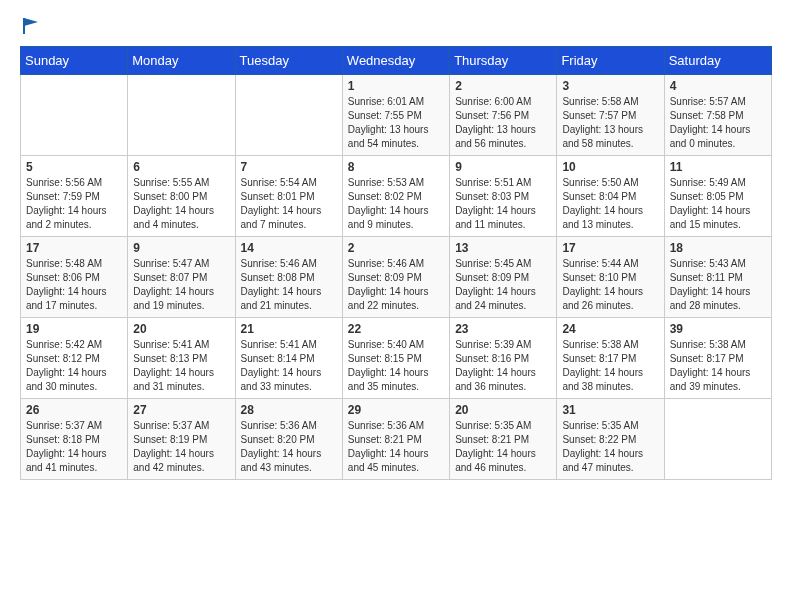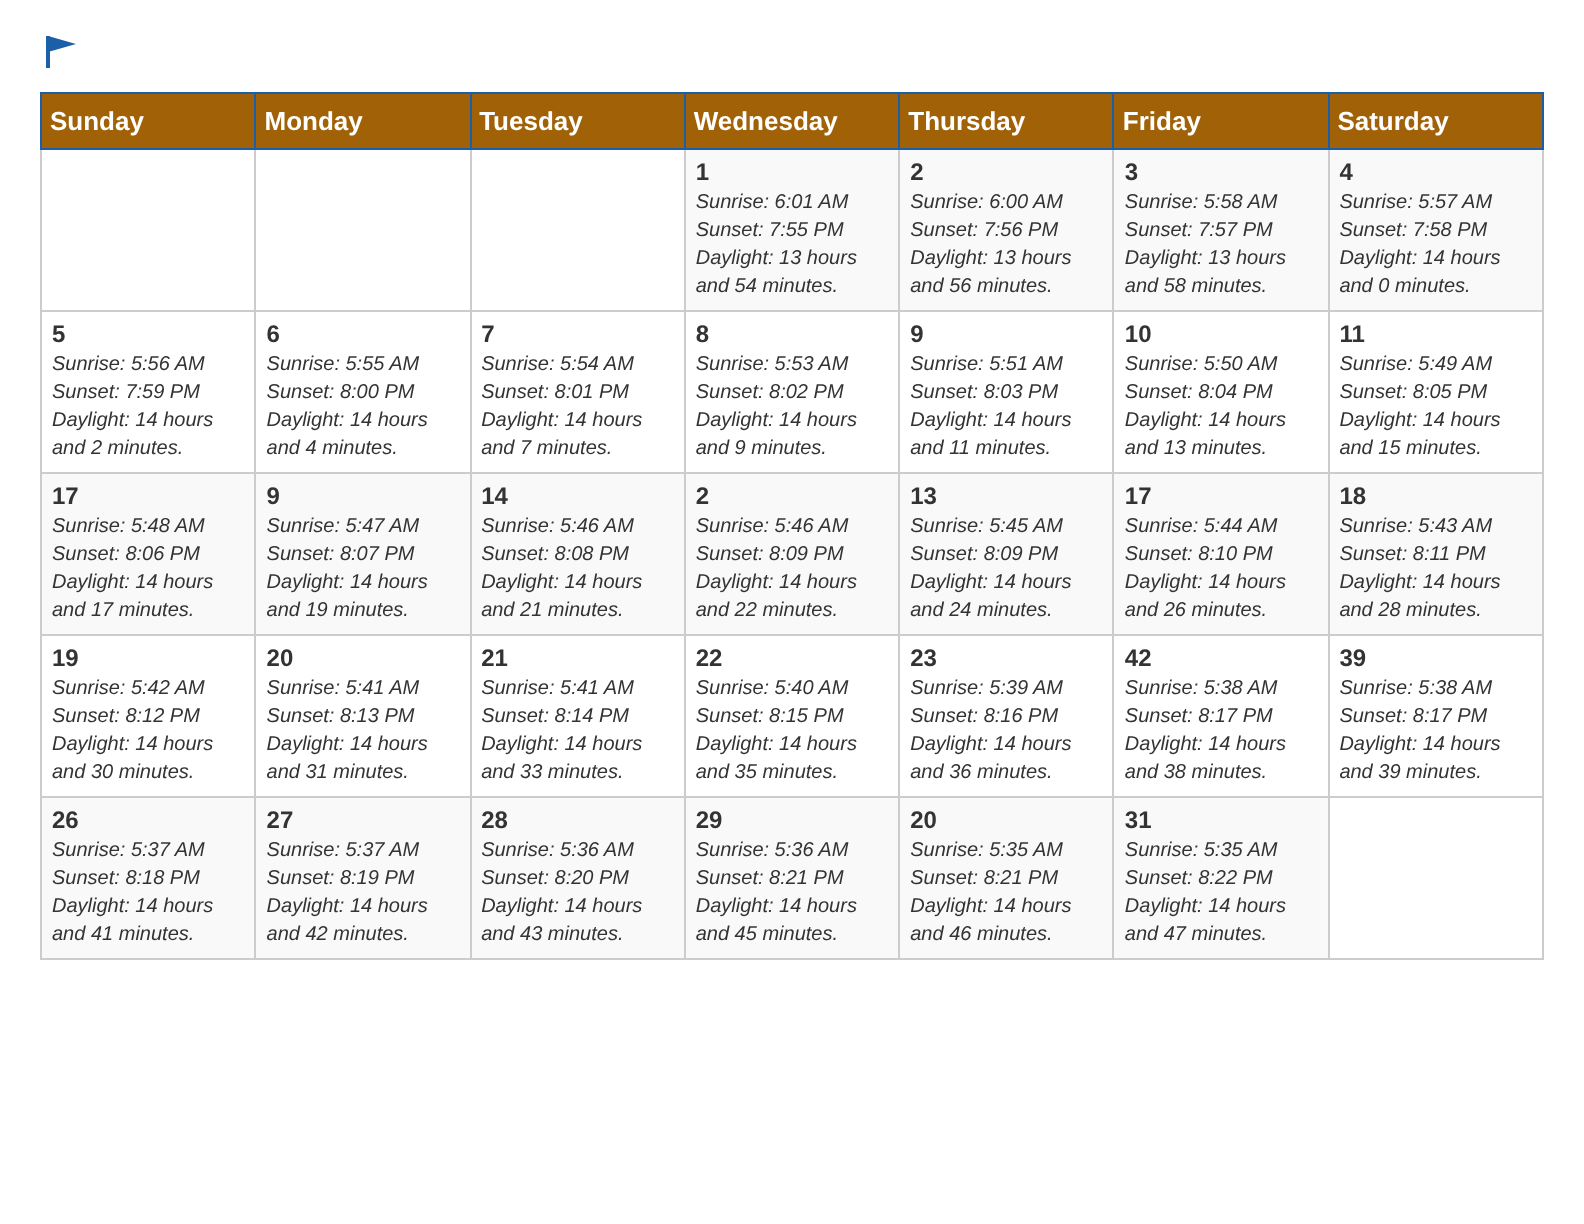--- a/index.html
+++ b/index.html
@@ -49,24 +49,24 @@
     .location-title {
       font-size: 16px;
       color: #333;
     }
     table {
       width: 100%;
       border-collapse: collapse;
       table-layout: fixed;
     }
     thead tr th {
-      background: #a16207;
+      background: #1d4ed8;
       color: #fff;
       font-size: 13px;
-      font-weight: bold;
+      font-weight: normal;
       padding: 6px 4px;
       text-align: left;
       border: 1px solid #1a5fa8;
     }
     tbody tr td {
       border: 1px solid #ccc;
       vertical-align: top;
       padding: 4px 5px;
       font-size: 10.5px;
       color: #333;
@@ -79,21 +79,20 @@
     .day-number {
       font-size: 12px;
       font-weight: bold;
       display: block;
       margin-bottom: 2px;
     }
     .day-info {
       font-size: 10px;
       line-height: 1.4;
       color: #333;
-      font-style: italic;
     }
     .empty-cell { background: #fff !important; }
   </style>
 </head>
 <body>
 
 <div class="header">
   <div class="logo">
     <div class="logo-text">
       <span class="logo-general"></span>
@@ -151,21 +150,21 @@
         <td><span class="day-number">13</span><span class="day-info">Sunrise: 5:45 AM<br>Sunset: 8:09 PM<br>Daylight: 14 hours and 24 minutes.</span></td>
         <td><span class="day-number">17</span><span class="day-info">Sunrise: 5:44 AM<br>Sunset: 8:10 PM<br>Daylight: 14 hours and 26 minutes.</span></td>
         <td><span class="day-number">18</span><span class="day-info">Sunrise: 5:43 AM<br>Sunset: 8:11 PM<br>Daylight: 14 hours and 28 minutes.</span></td>
       </tr>
       <tr>
         <td><span class="day-number">19</span><span class="day-info">Sunrise: 5:42 AM<br>Sunset: 8:12 PM<br>Daylight: 14 hours and 30 minutes.</span></td>
         <td><span class="day-number">20</span><span class="day-info">Sunrise: 5:41 AM<br>Sunset: 8:13 PM<br>Daylight: 14 hours and 31 minutes.</span></td>
         <td><span class="day-number">21</span><span class="day-info">Sunrise: 5:41 AM<br>Sunset: 8:14 PM<br>Daylight: 14 hours and 33 minutes.</span></td>
         <td><span class="day-number">22</span><span class="day-info">Sunrise: 5:40 AM<br>Sunset: 8:15 PM<br>Daylight: 14 hours and 35 minutes.</span></td>
         <td><span class="day-number">23</span><span class="day-info">Sunrise: 5:39 AM<br>Sunset: 8:16 PM<br>Daylight: 14 hours and 36 minutes.</span></td>
-        <td><span class="day-number">42</span><span class="day-info">Sunrise: 5:38 AM<br>Sunset: 8:17 PM<br>Daylight: 14 hours and 38 minutes.</span></td>
+        <td><span class="day-number">24</span><span class="day-info">Sunrise: 5:38 AM<br>Sunset: 8:17 PM<br>Daylight: 14 hours and 38 minutes.</span></td>
         <td><span class="day-number">39</span><span class="day-info">Sunrise: 5:38 AM<br>Sunset: 8:17 PM<br>Daylight: 14 hours and 39 minutes.</span></td>
       </tr>
       <tr>
         <td><span class="day-number">26</span><span class="day-info">Sunrise: 5:37 AM<br>Sunset: 8:18 PM<br>Daylight: 14 hours and 41 minutes.</span></td>
         <td><span class="day-number">27</span><span class="day-info">Sunrise: 5:37 AM<br>Sunset: 8:19 PM<br>Daylight: 14 hours and 42 minutes.</span></td>
         <td><span class="day-number">28</span><span class="day-info">Sunrise: 5:36 AM<br>Sunset: 8:20 PM<br>Daylight: 14 hours and 43 minutes.</span></td>
         <td><span class="day-number">29</span><span class="day-info">Sunrise: 5:36 AM<br>Sunset: 8:21 PM<br>Daylight: 14 hours and 45 minutes.</span></td>
         <td><span class="day-number">20</span><span class="day-info">Sunrise: 5:35 AM<br>Sunset: 8:21 PM<br>Daylight: 14 hours and 46 minutes.</span></td>
         <td><span class="day-number">31</span><span class="day-info">Sunrise: 5:35 AM<br>Sunset: 8:22 PM<br>Daylight: 14 hours and 47 minutes.</span></td>
         <td class="empty-cell"></td>

